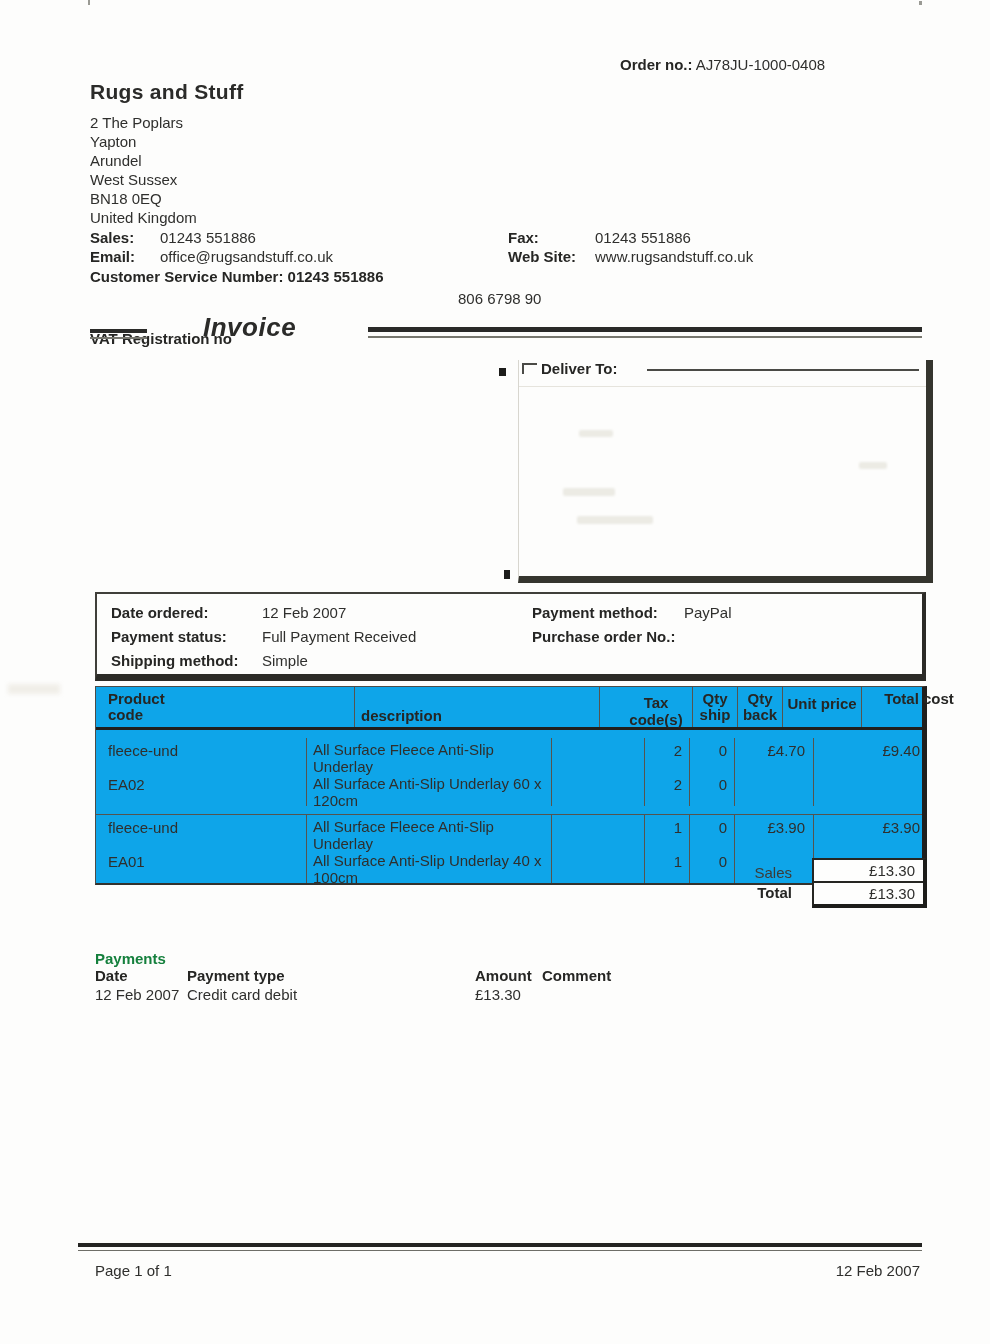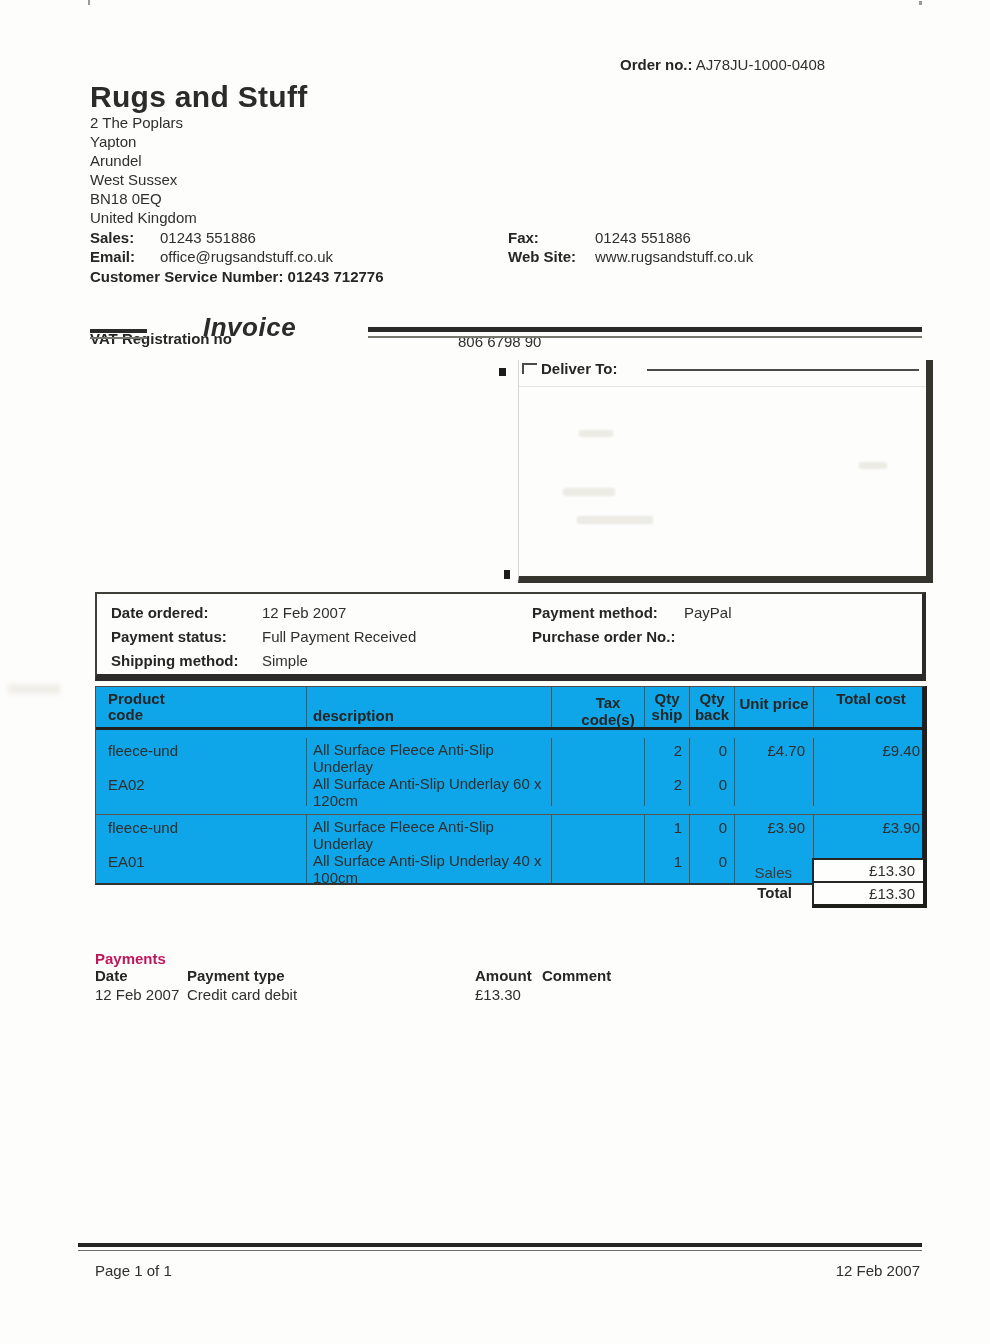--- a/index.html
+++ b/index.html
@@ -12,21 +12,21 @@
     font-size:15px;
     overflow:hidden;
     margin:0 auto;
   }
   .abs{position:absolute;}
   .b{font-weight:700;color:#262624;}
   .pre{white-space:pre-line;}
 
   
   .order-no{left:620px;top:56px;}
-  .company-name{left:90px;top:80px;font-size:30px;font-weight:700;letter-spacing:0.3px;color:#2b2b29;}
+  .company-name{left:90px;top:80px;font-size:21px;font-weight:700;letter-spacing:0.3px;color:#2b2b29;}
   .addr{left:90px;top:113px;line-height:19px;}
   .contact-label{font-weight:700;color:#262624;}
 
   
   .inv-title{left:203px;top:312px;font-size:26px;font-weight:700;font-style:italic;letter-spacing:0.5px;color:#2b2b29;}
   .rule{background:#2a2a28;}
   .rule-thin{background:#77776f;}
 
   
   .addr-box{top:360px;height:216px;border-bottom:7px solid #35352e;border-left:1px solid #d8d6cf;background:transparent;}
@@ -51,41 +51,41 @@
   .col{box-sizing:border-box;position:relative;}
   .col + .col{border-left:1px solid #55544f;}
   .w-code{flex:0 0 210px;}
   .w-desc{flex:0 0 245px;}
   .w-tax{flex:0 0 93px;padding-left:20px;}
   .w-qs{flex:0 0 45px;}
   .w-qb{flex:0 0 45px;}
   .w-unit{flex:0 0 79px;}
   .w-total{flex:0 0 115px;}
   .h-code{padding:4px 0 0 12px;line-height:16px;}
-  .h-desc{padding:20px 0 16px 6px;}
+  .h-desc{padding:20px 0 16px 6px;margin-left:48px;}
   .h-tax{text-align:center;padding-top:7px;}
   .h-qty{text-align:center;padding-top:4px;line-height:16px;}
   .h-unit{text-align:center;padding-top:8px;}
   .h-total{text-align:center;padding-top:3px;}
   .cell-desc{padding:3px 8px 0 6px;line-height:17px;}
   .l1{position:absolute;top:4px;left:12px;}
   .l3{position:absolute;top:38px;left:12px;}
   .q1{position:absolute;top:4px;right:7px;}
   .q2{position:absolute;top:38px;right:7px;}
   .p1{position:absolute;top:4px;right:8px;}
 
   
   .sales-label{left:690px;top:864px;width:102px;text-align:right;color:#3c3c38;}
   .total-label{left:690px;top:884px;width:102px;text-align:right;font-weight:700;color:#262624;}
   .totals-cells{left:812px;top:858px;width:115px;border:2px solid #262622;border-right:4px solid #1d1d1a;border-bottom:4px solid #1d1d1a;box-sizing:border-box;background:#fefefd;}
   .totals-cells .tc{height:21px;text-align:right;padding-right:8px;line-height:21px;}
   .totals-cells .tc:first-child{border-bottom:2px solid #262622;}
 
   
-  .pay-title{left:95px;top:950px;font-weight:700;color:#be185d;}
+  .pay-title{left:95px;top:950px;font-weight:700;color:#15803d;}
   .pay-hdr span,.pay-row span{position:absolute;white-space:nowrap;}
   .pay-hdr{top:967px;font-weight:700;color:#262624;}
   .pay-row{top:986px;}
 
   
   .foot-rule{left:78px;top:1243px;width:844px;height:4px;background:#242422;}
   .foot-rule-thin{left:78px;top:1250px;width:844px;height:1px;background:#6e6e68;}
   .foot-page{left:95px;top:1262px;}
   .foot-date{left:700px;top:1262px;width:220px;text-align:right;}
 
@@ -120,24 +120,24 @@
   <span class="abs contact-label" style="left:90px;top:229px;">Sales:</span>
   <span class="abs" style="left:160px;top:229px;">01243 551886</span>
   <span class="abs contact-label" style="left:508px;top:229px;">Fax:</span>
   <span class="abs" style="left:595px;top:229px;">01243 551886</span>
 
   <span class="abs contact-label" style="left:90px;top:248px;">Email:</span>
   <span class="abs" style="left:160px;top:248px;">office@rugsandstuff.co.uk</span>
   <span class="abs contact-label" style="left:508px;top:248px;">Web Site:</span>
   <span class="abs" style="left:595px;top:248px;">www.rugsandstuff.co.uk</span>
 
-  <span class="abs contact-label" style="left:90px;top:268px;">Customer Service Number: 01243 712776</span>
+  <span class="abs contact-label" style="left:90px;top:268px;">Customer Service Number: 01243 551886</span>
 
   <span class="abs contact-label" style="left:90px;top:290px;margin-top:40px;">VAT Registration no</span>
-  <span class="abs" style="left:458px;top:290px;margin-top:43px;">806 6798 90</span>
+  <span class="abs" style="left:458px;top:290px;">806 6798 90</span>
 
   <div class="abs rule" style="left:90px;top:329px;width:57px;height:4px;"></div>
   <div class="abs rule-thin" style="left:90px;top:337px;width:57px;height:2px;"></div>
   <div class="abs inv-title">Invoice</div>
   <div class="abs rule" style="left:368px;top:327px;width:554px;height:5px;"></div>
   <div class="abs rule-thin" style="left:368px;top:336px;width:554px;height:2px;"></div>
 
 
   <div class="abs addr-box box-deliver-to">
     <span class="corner"></span>

